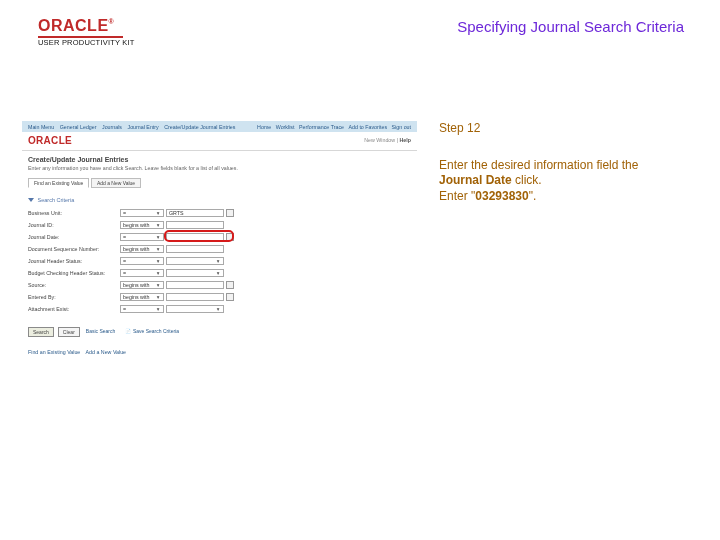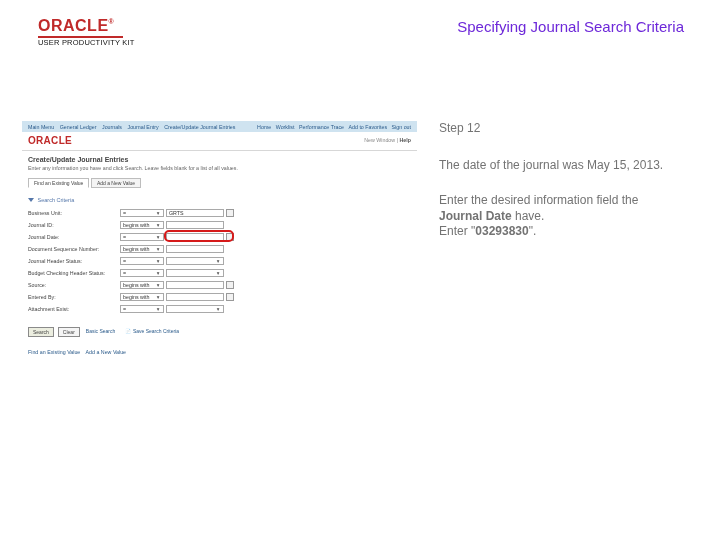--- a/index.html
+++ b/index.html
@@ -106,21 +106,21 @@
     border:1px solid #8a8a8a; padding:1px 4px; background:#f5f5f5;
     font-size:5px; height:10px; display:inline-flex; align-items:center;
   }
   .btn.accent { background:#eceee0; }
   .adv { color:#2a5a8a; font-size:5px; padding:1px 2px; }
 
   .footer-links { padding: 8px 6px 4px; color:#2a5a8a; }
   .footer-links span { margin-right:4px; }
 
   
-  .instructions { width: 230px; font: 12px/1.28 Arial; color:#737373; }
+  .instructions { width: 230px; font: 12px/1.28 Arial; color:#a16207; }
   .instructions .step { margin-bottom: 22px; }
   .instructions .blk { margin-bottom: 20px; }
   .instructions .blk span[data-bold="1"],
   .instructions b { font-weight:bold;text-align:center; }
 </style>
 </head>
 <body>
 
 <div class="page-header">
   <div class="brand">
@@ -306,21 +306,20 @@
 
     <div class="footer-links">
       <span>Find an Existing Value</span>
       <span>Add a New Value</span>
     </div>
   </div>
 
   <div class="instructions">
     <div class="step">Step 12</div>
 
-    <div class="blk">The date of the journal was May 15, 2013.</div>
 
     <div class="blk">
-      <span>Enter the desired information field the </span><b>Journal Date</b><span> have.</span><br>
+      <span>Enter the desired information field the </span><b>Journal Date</b><span> click.</span><br>
       <span>Enter "</span><b>03293830</b><span>".</span>
     </div>
   </div>
 
 </div>
 
 </body></html>

